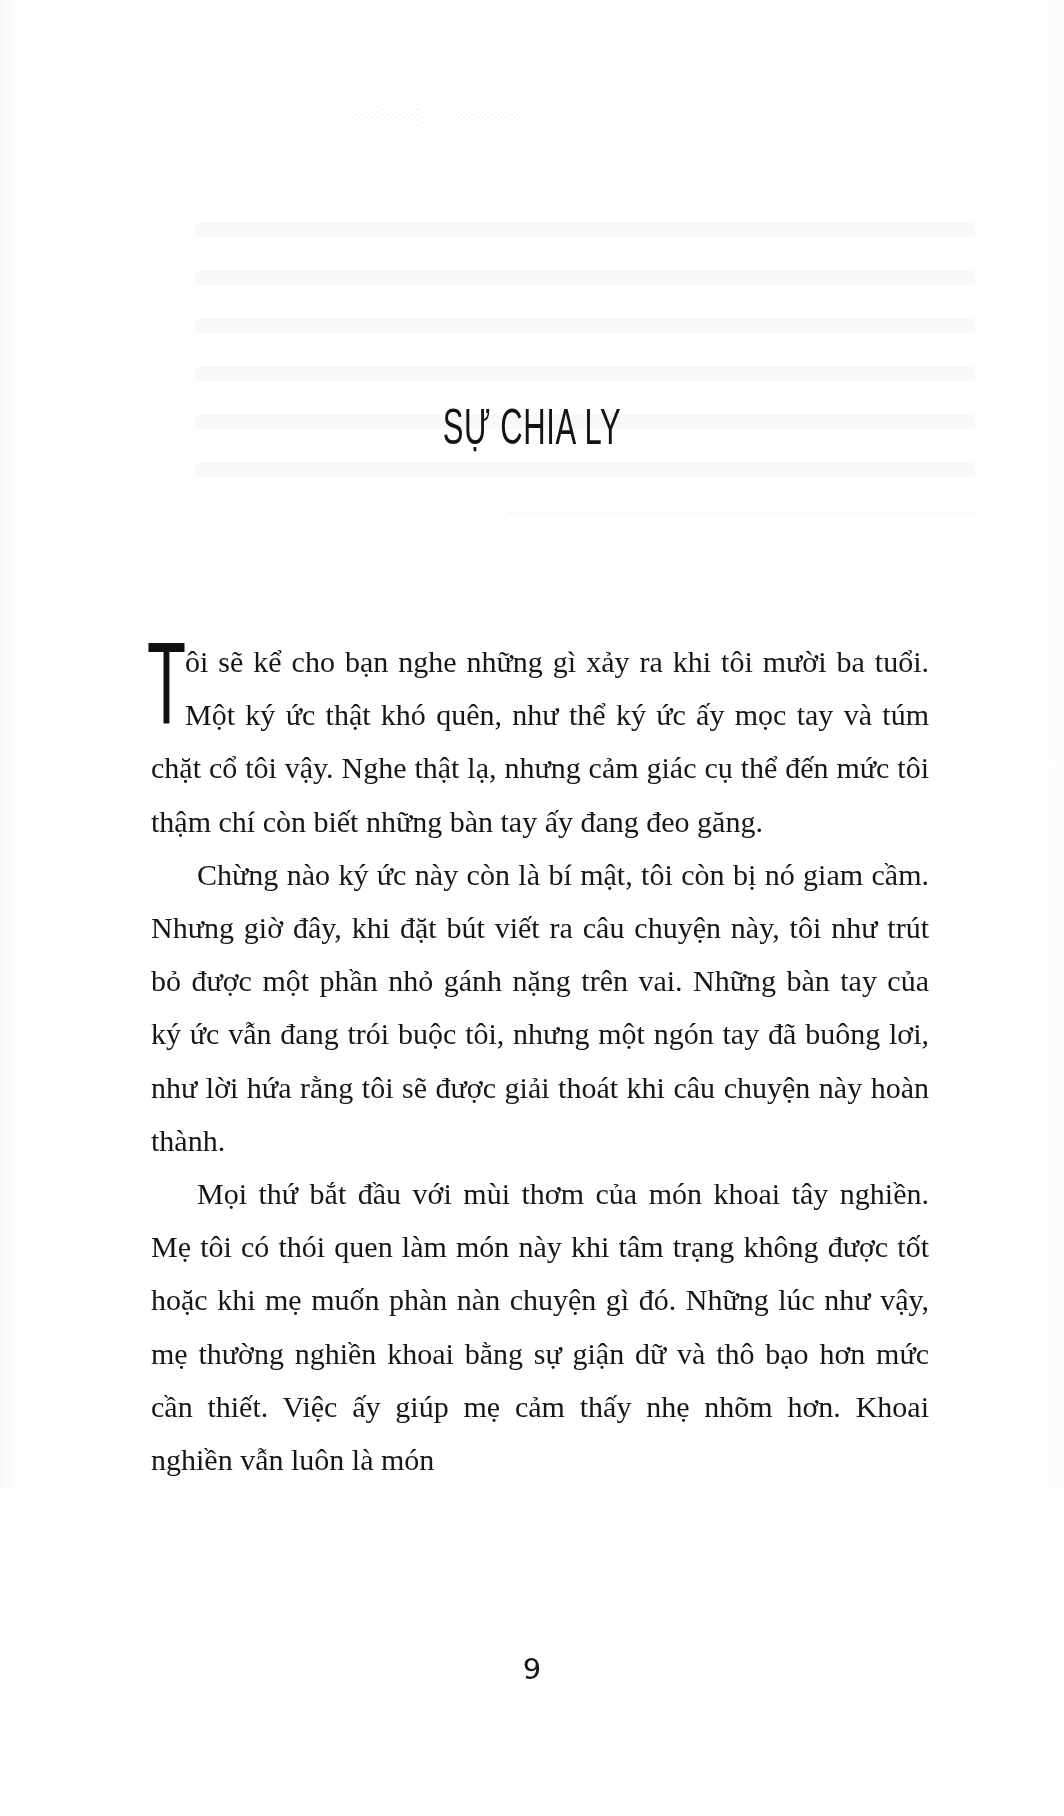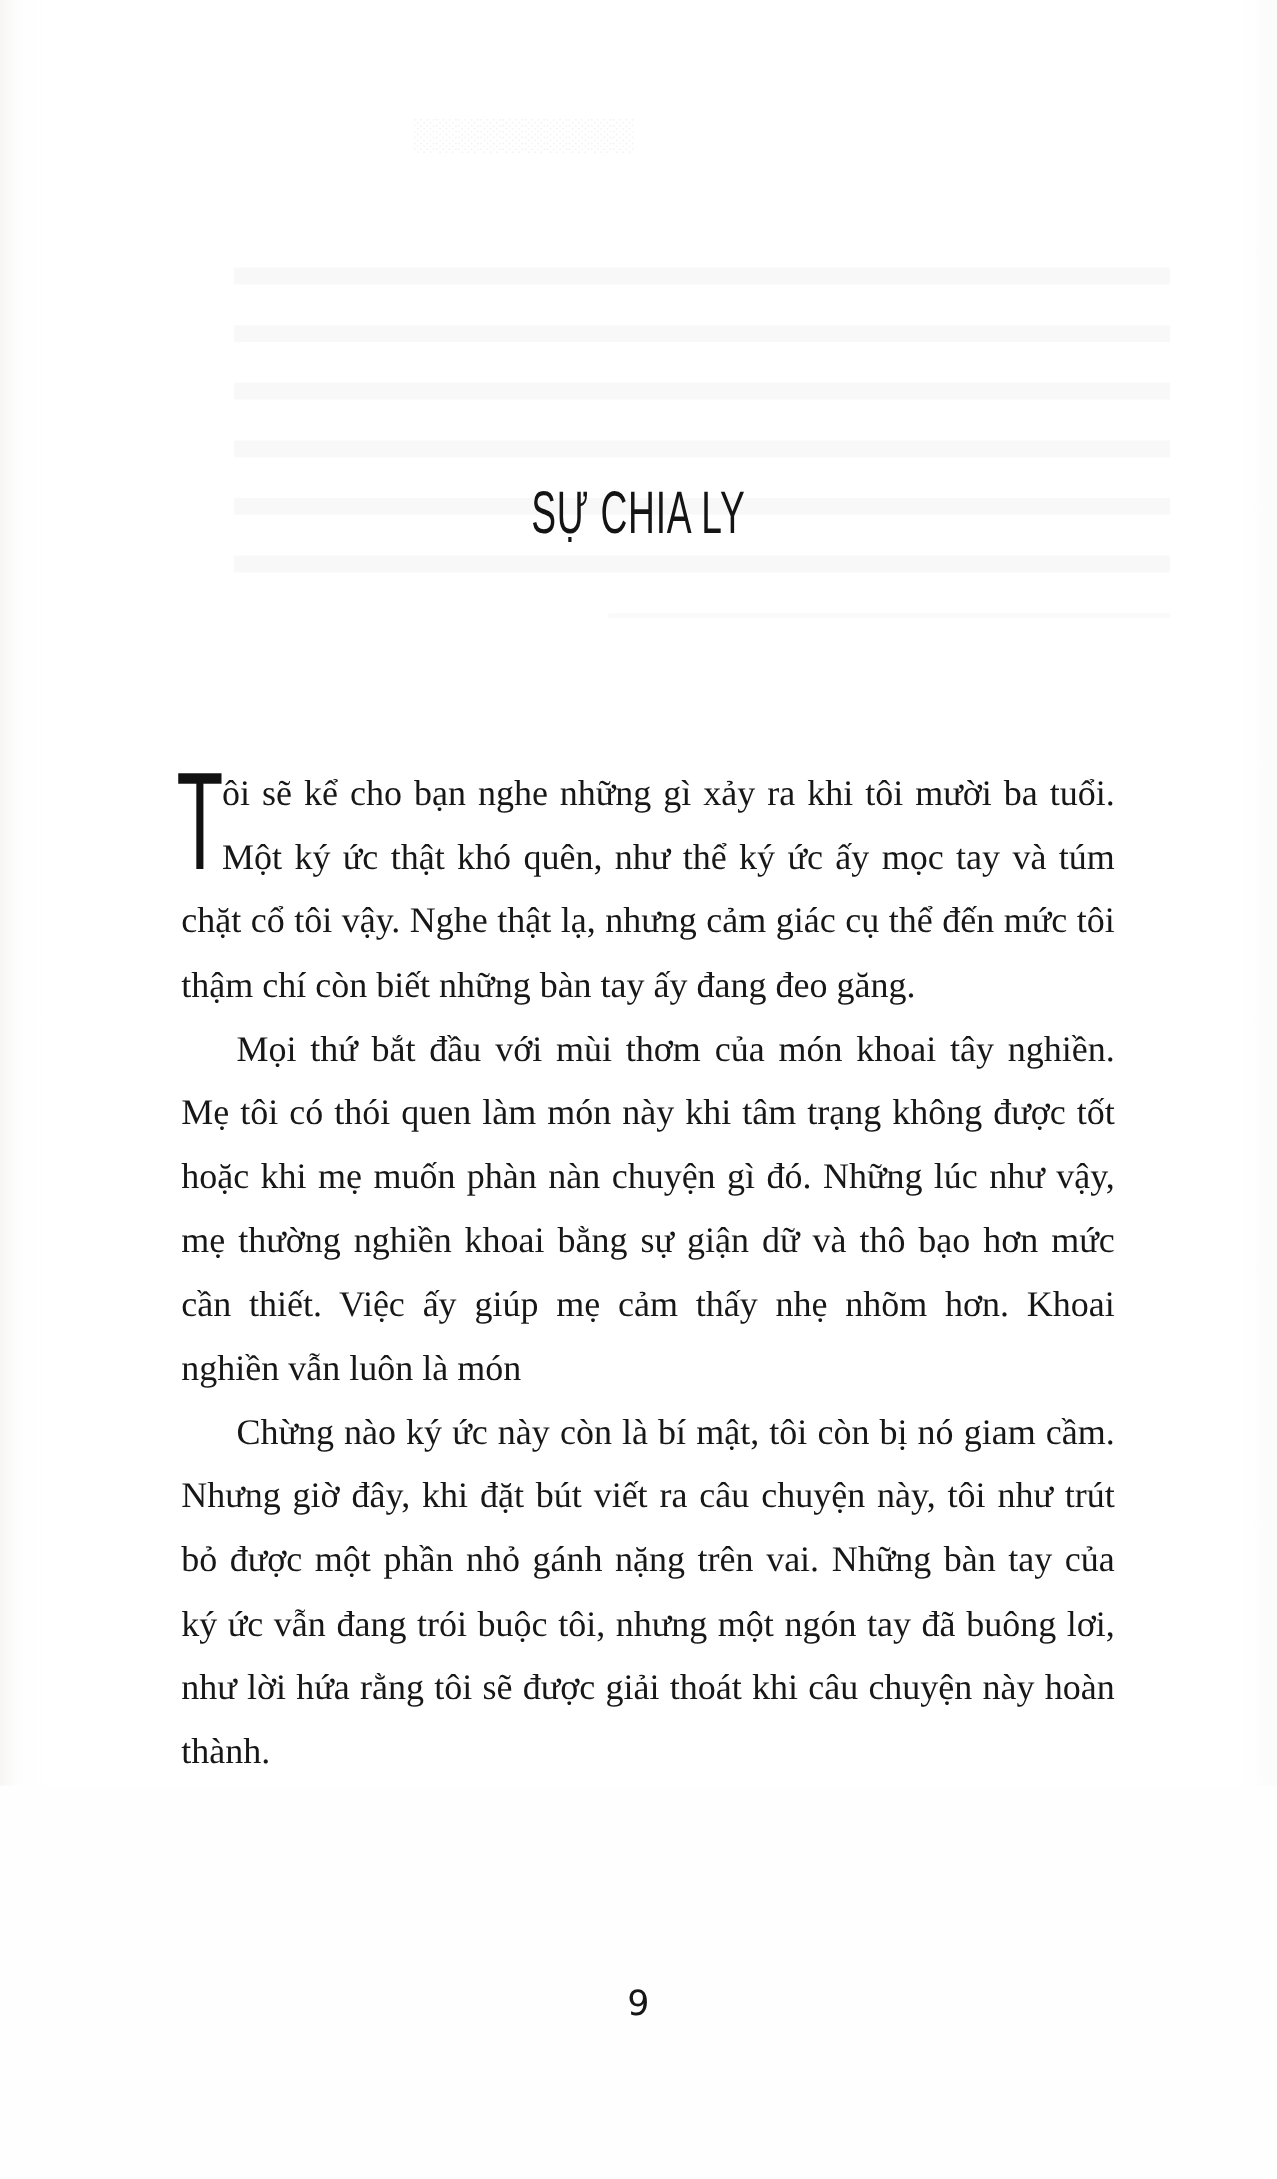--- a/index.html
+++ b/index.html
@@ -111,18 +111,18 @@
     <div style="height:48px;border-bottom:14px solid rgba(120,120,130,0.05);margin-bottom:-14px"></div>
     <div style="height:48px;border-bottom:14px solid rgba(120,120,130,0.04);margin-bottom:-14px;width:60%"></div>
   </div>
 
   <div class="chapter-title">SỰ CHIA LY</div>
 
   <div class="body-text">
     <p class="para first">
       <span class="dropcap">T</span><span>ôi sẽ kể cho bạn nghe những gì xảy ra khi tôi mười ba tuổi. Một ký ức thật khó quên, như thể ký ức ấy mọc tay và túm chặt cổ tôi vậy. Nghe thật lạ, nhưng cảm giác cụ thể đến mức tôi thậm chí còn biết những bàn tay ấy đang đeo găng.</span>
     </p>
+    <p class="para">Chừng nào ký ức này còn là bí mật, tôi còn bị nó giam cầm. Nhưng giờ đây, khi đặt bút viết ra câu chuyện này, tôi như trút bỏ được một phần nhỏ gánh nặng trên vai. Những bàn tay của ký ức vẫn đang trói buộc tôi, nhưng một ngón tay đã buông lơi, như lời hứa rằng tôi sẽ được giải thoát khi câu chuyện này hoàn thành.</p>
     <p class="para">Mọi thứ bắt đầu với mùi thơm của món khoai tây nghiền. Mẹ tôi có thói quen làm món này khi tâm trạng không được tốt hoặc khi mẹ muốn phàn nàn chuyện gì đó. Những lúc như vậy, mẹ thường nghiền khoai bằng sự giận dữ và thô bạo hơn mức cần thiết. Việc ấy giúp mẹ cảm thấy nhẹ nhõm hơn. Khoai nghiền vẫn luôn là món</p>
-    <p class="para">Chừng nào ký ức này còn là bí mật, tôi còn bị nó giam cầm. Nhưng giờ đây, khi đặt bút viết ra câu chuyện này, tôi như trút bỏ được một phần nhỏ gánh nặng trên vai. Những bàn tay của ký ức vẫn đang trói buộc tôi, nhưng một ngón tay đã buông lơi, như lời hứa rằng tôi sẽ được giải thoát khi câu chuyện này hoàn thành.</p>
   </div>
 
   <div class="page-number">9</div>
 </div>
 
 </body></html>

